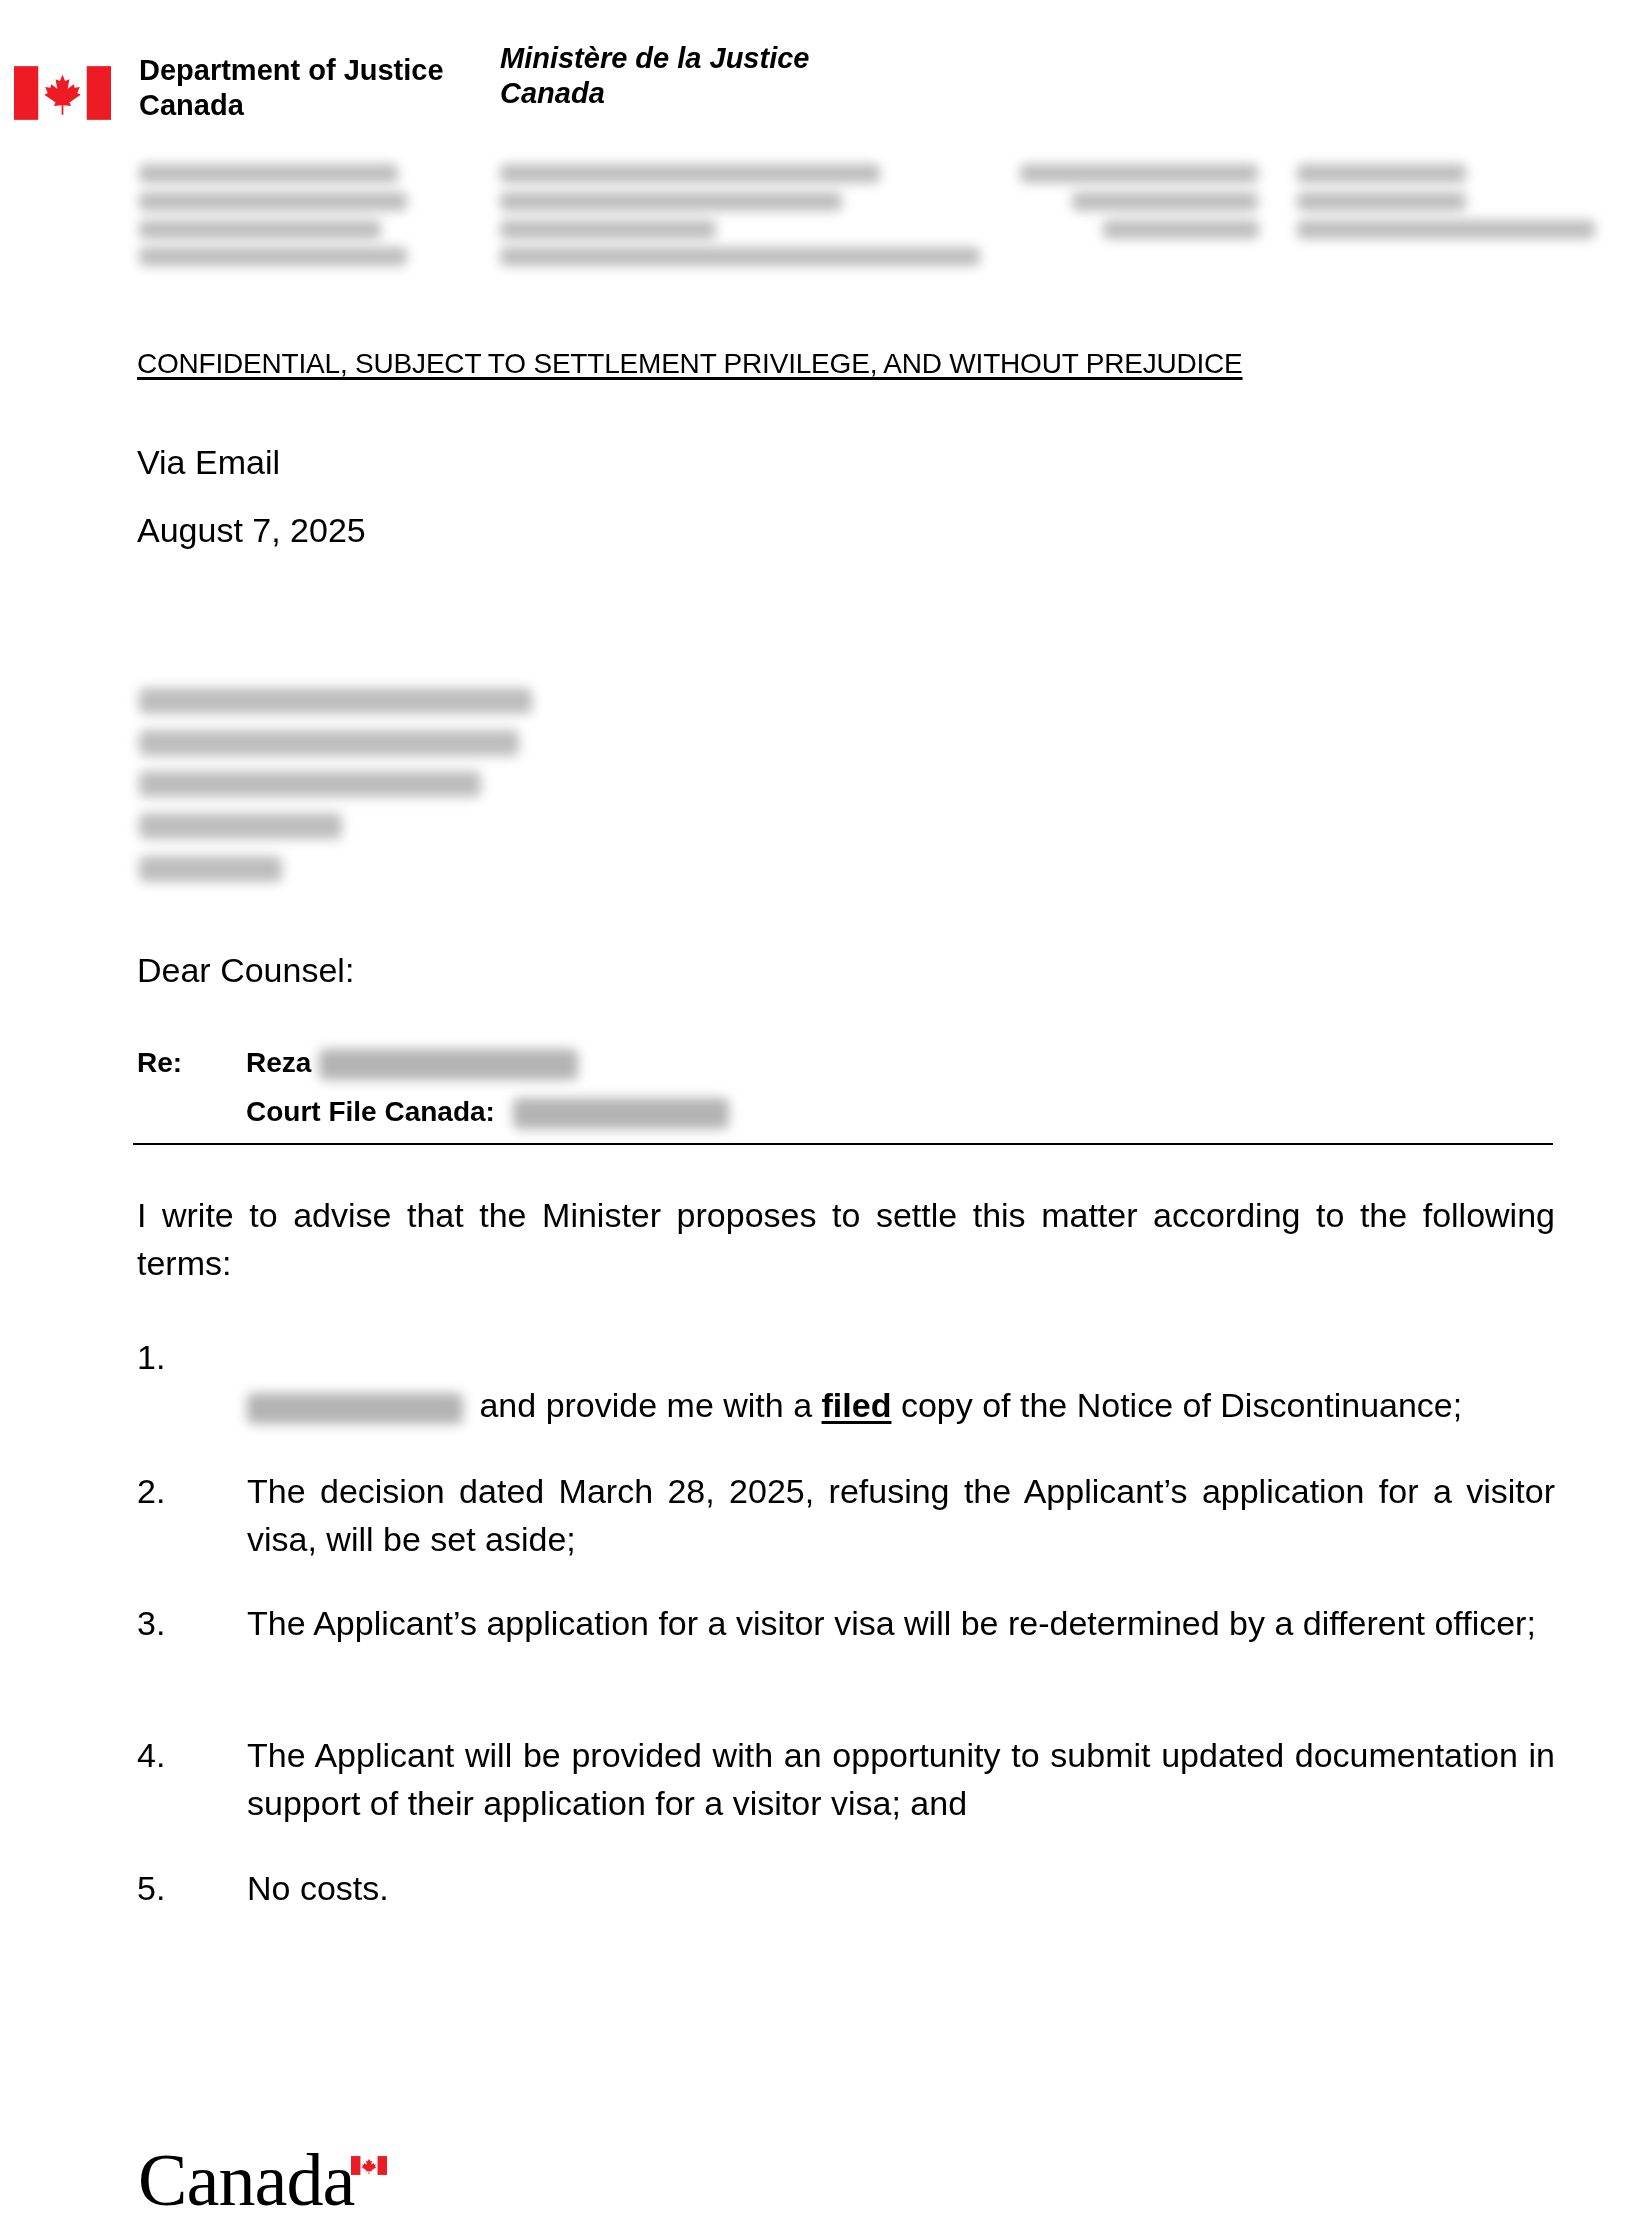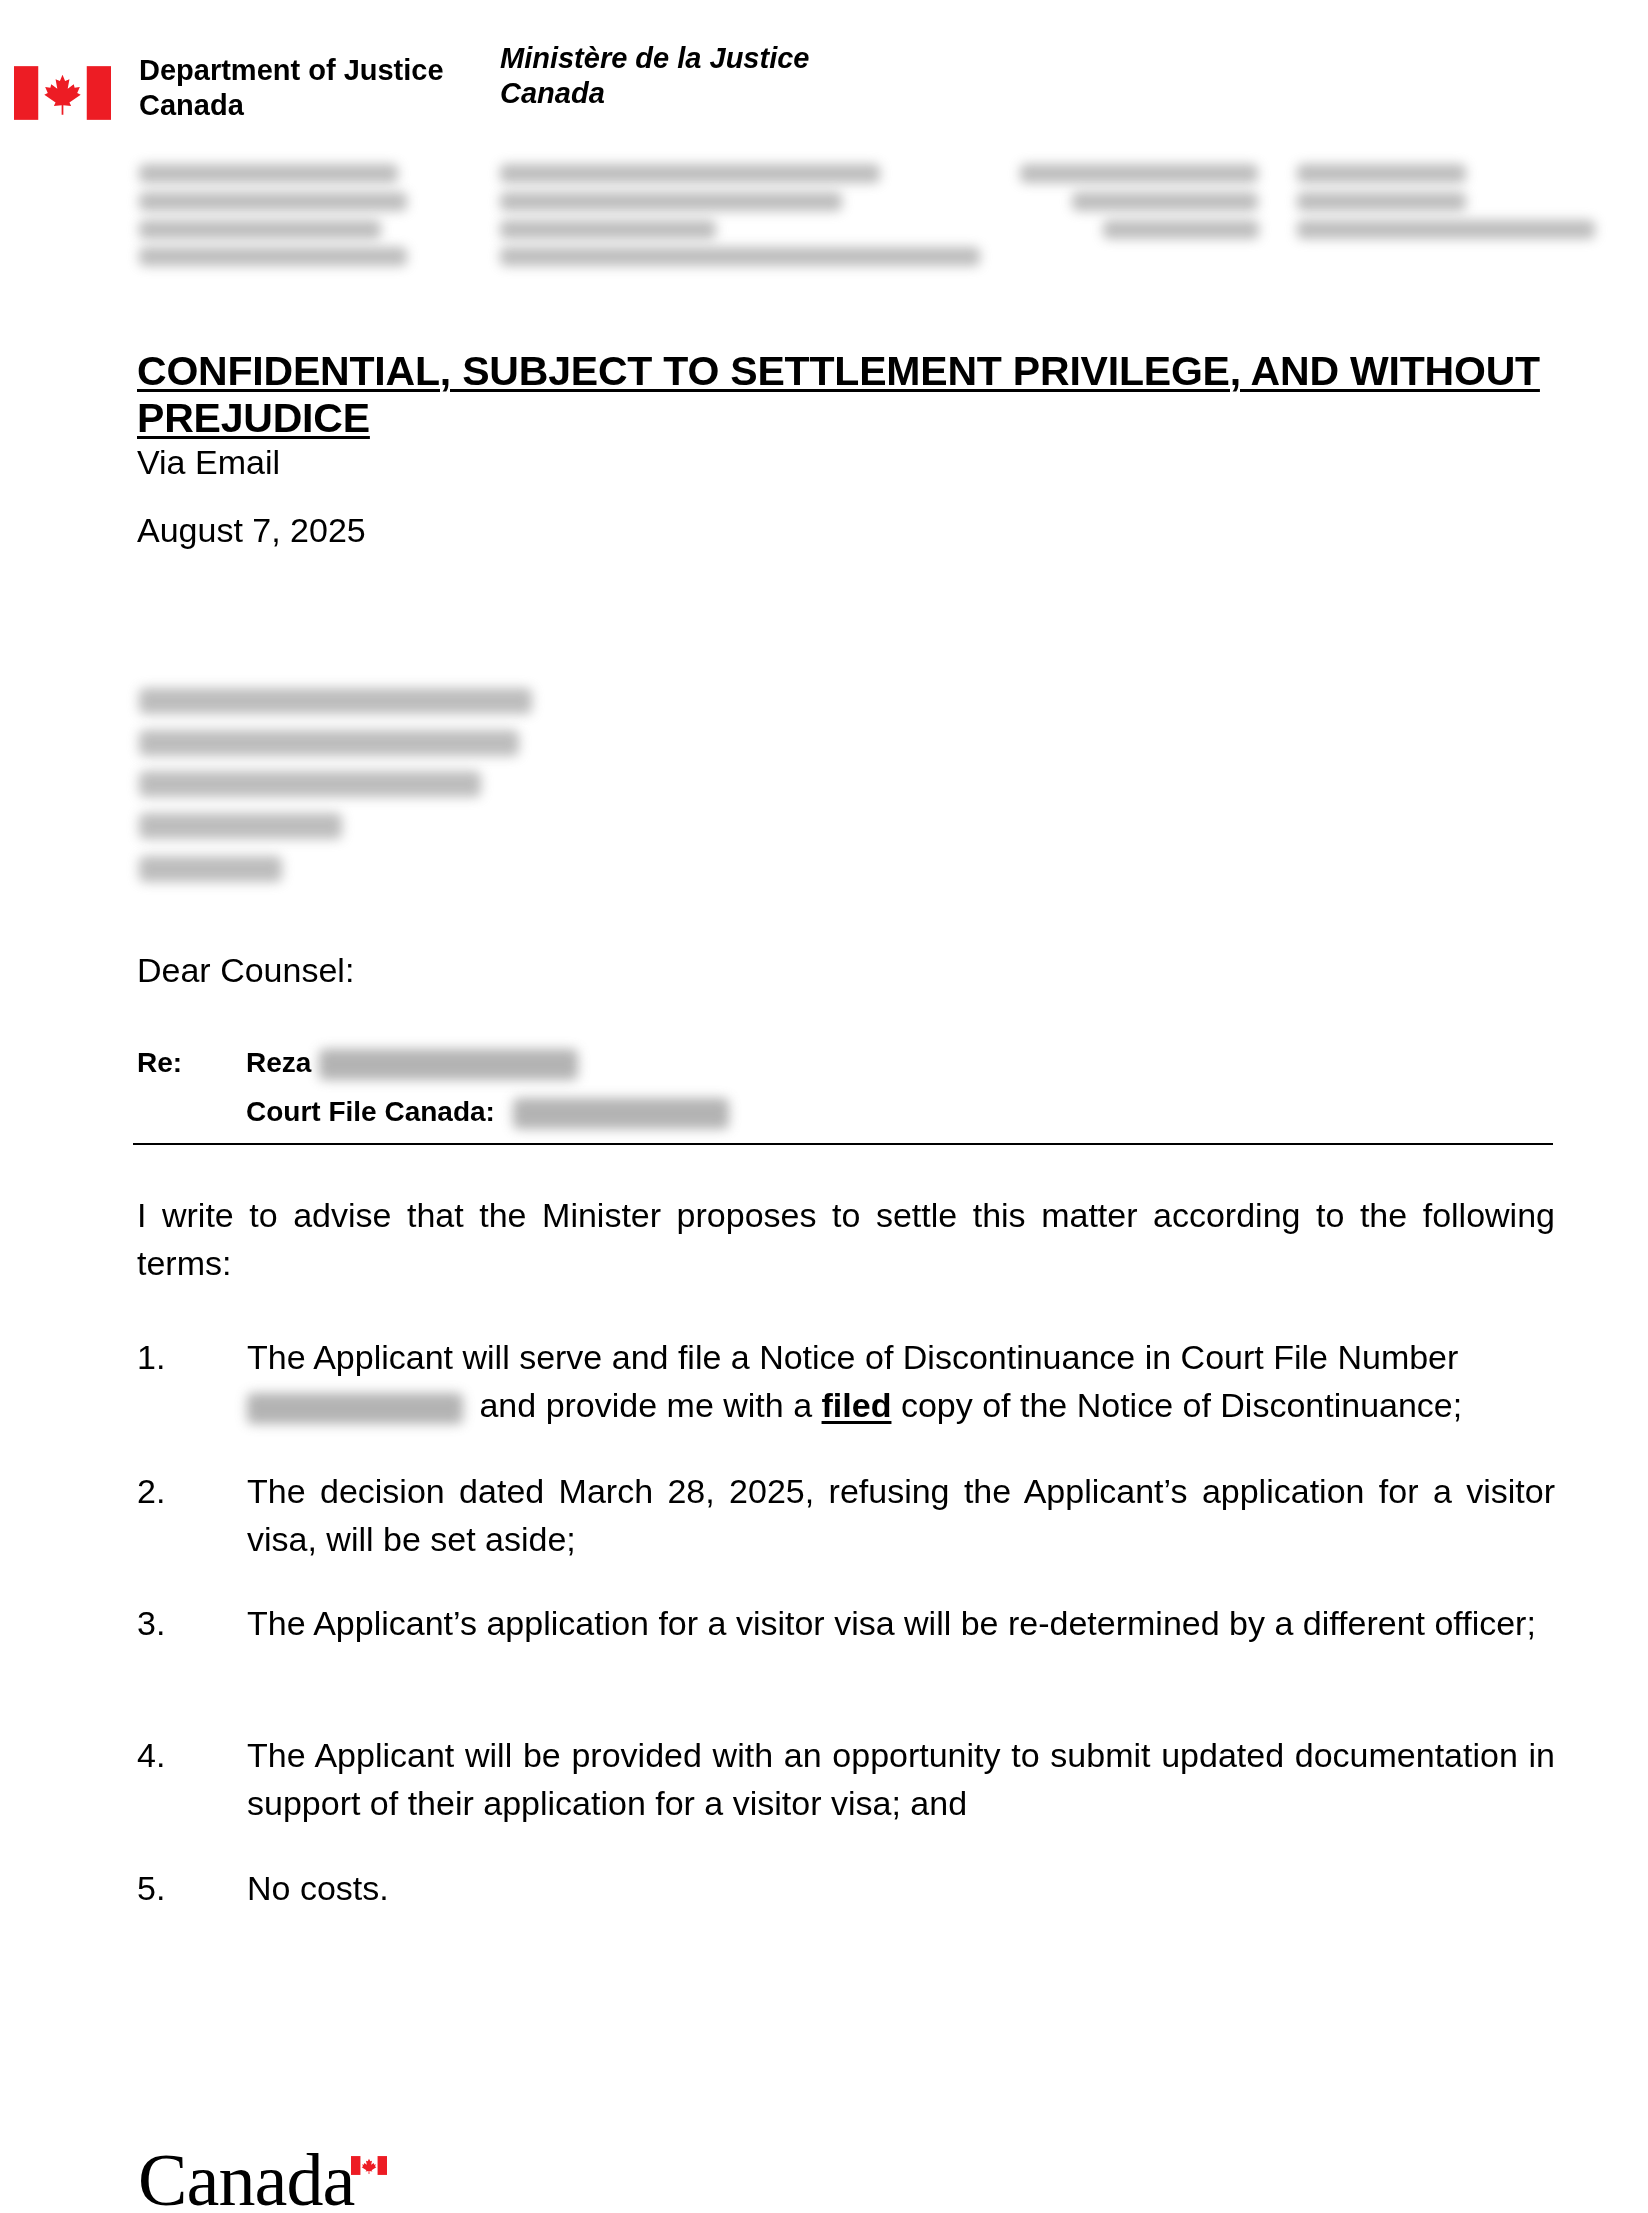--- a/index.html
+++ b/index.html
@@ -5,21 +5,21 @@
   html, body { margin: 0; padding: 0; background: #ffffff; }
   body { width: 1649px; height: 2214px; position: relative; overflow: hidden;
          font-family: "Liberation Sans", sans-serif; color: #000; }
   .abs { position: absolute; }
   .hdr-text { font-weight: bold; font-size: 29px; line-height: 35px; }
   .flag { position: absolute; left: 14px; top: 66px; width: 97px; height: 54px; }
   .redact { display: inline-block; background: #9a9a9a; filter: blur(6px); opacity: 0.75;
             border-radius: 5.2px; vertical-align: middle; }
   .redact-line { position: absolute; height: 19px; background: #9a9a9a; filter: blur(6px); opacity: 0.65; border-radius: 5.2px; }
   .body-text { font-size: 34px; line-height: 48px; }
-  .heading { font-weight: bold; font-size: 41px; text-decoration: underline; text-decoration-thickness: 2.6px; text-underline-offset: 4.3px; letter-spacing: -0.2px; }
+  .heading { font-weight: normal; font-size: 28px; text-decoration: underline; text-decoration-thickness: 2.6px; text-underline-offset: 4.3px; letter-spacing: -0.2px; }
   .re-block { font-weight: bold; font-size: 28px; line-height: 48px; }
   .rule { position: absolute; left: 133px; width: 1420px; height: 1.7px; background: #000; }
   .item { position: absolute; left: 137px; width: 1418px; font-size: 34px; line-height: 48px; }
   .item .num { position: absolute; left: 0; top: 0; }
   .item .txt { margin-left: 110px; text-align: justify; text-align-last: left; }
   .filed { font-weight: bold; text-decoration: underline; text-decoration-thickness: 2.6px; text-underline-offset: 4.3px; }
   .wordmark { position: absolute; left: 138px; top: 2143px; font-family: "Liberation Serif", serif; font-size: 74px; line-height: 74px; letter-spacing: -0.9px; }
   .wm-flag { position: absolute; left: 351px; top: 2156px; width: 36px; height: 19px; }
 </style>
 </head>
@@ -85,21 +85,21 @@
   <span>Court File Canada:</span>
   <span class="redact" style="width:216px; height:31px; margin-left:10.4px;"></span>
 </div>
 <div class="rule" style="top:1143px;"></div>
 
 <div class="abs body-text" style="left:137px; top:1191px; width:1418px; text-align:justify;">I write to advise that the Minister proposes to settle this matter according to the following terms:</div>
 
 <div class="item" style="top:1333px;">
   <span class="num">1.</span>
   <div class="txt">
-    <span>The Applicant will serve and file a Notice of Discontinuance in Court File Number</span><br>
+    <br>
     <span class="redact" style="width:216px; height:31px; margin-right:7px;"></span>
     <span>and provide me with a</span>
     <span class="filed">filed</span>
     <span>copy of the Notice of Discontinuance;</span>
   </div>
 </div>
 
 <div class="item" style="top:1467px;">
   <span class="num">2.</span>
   <div class="txt">The decision dated March 28, 2025, refusing the Applicant’s application for a visitor visa, will be set aside;</div>

